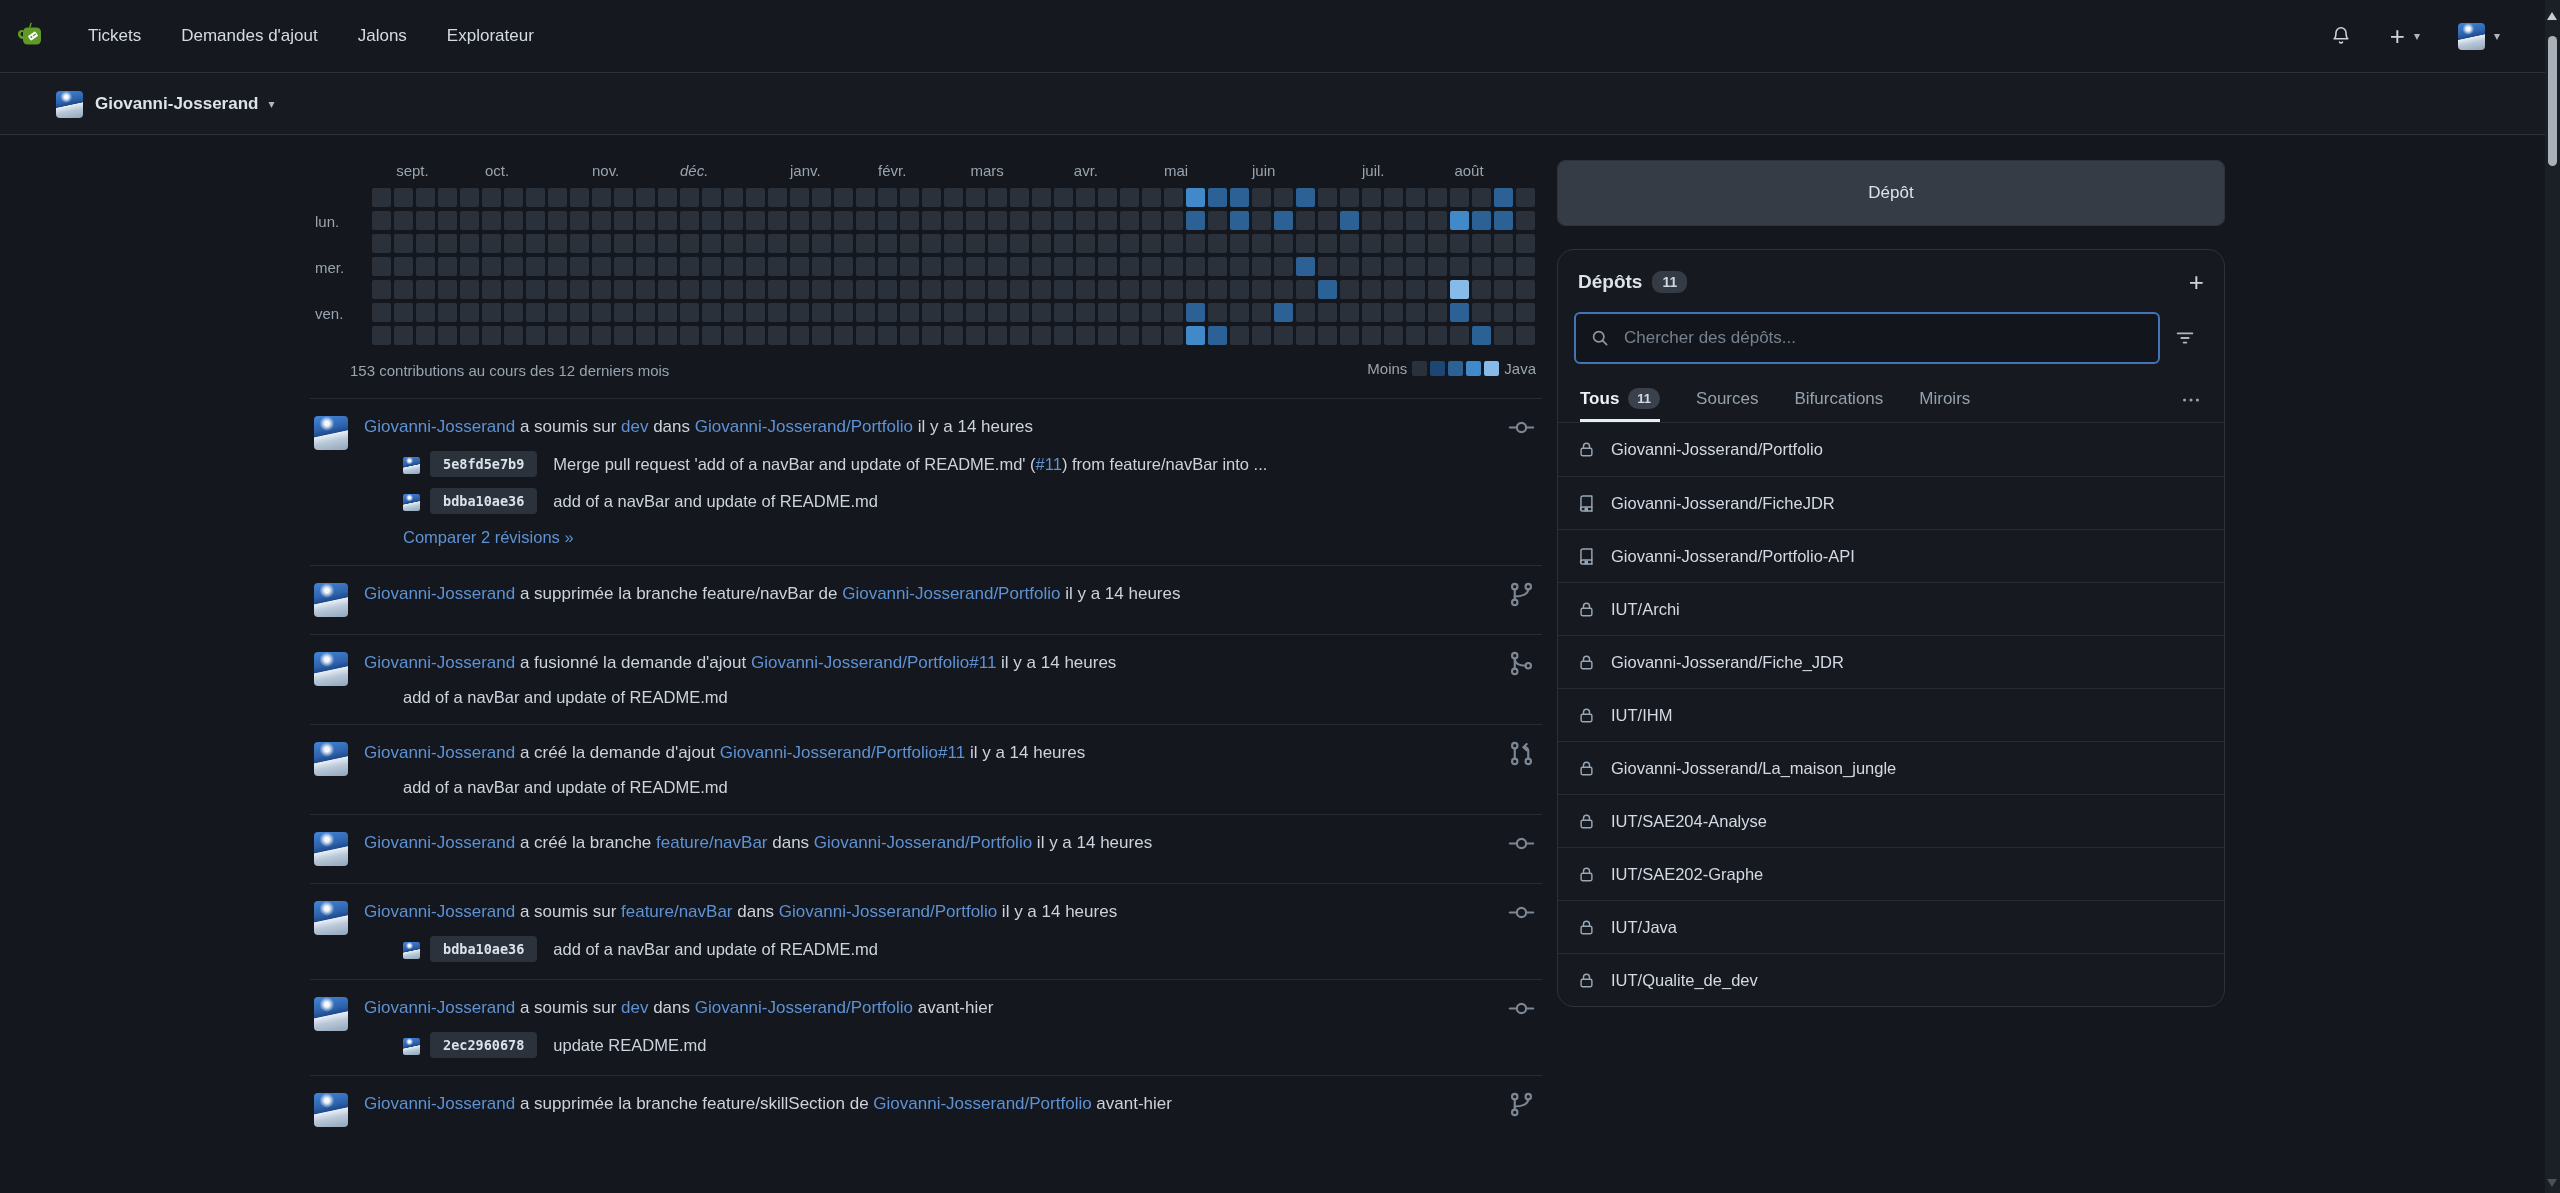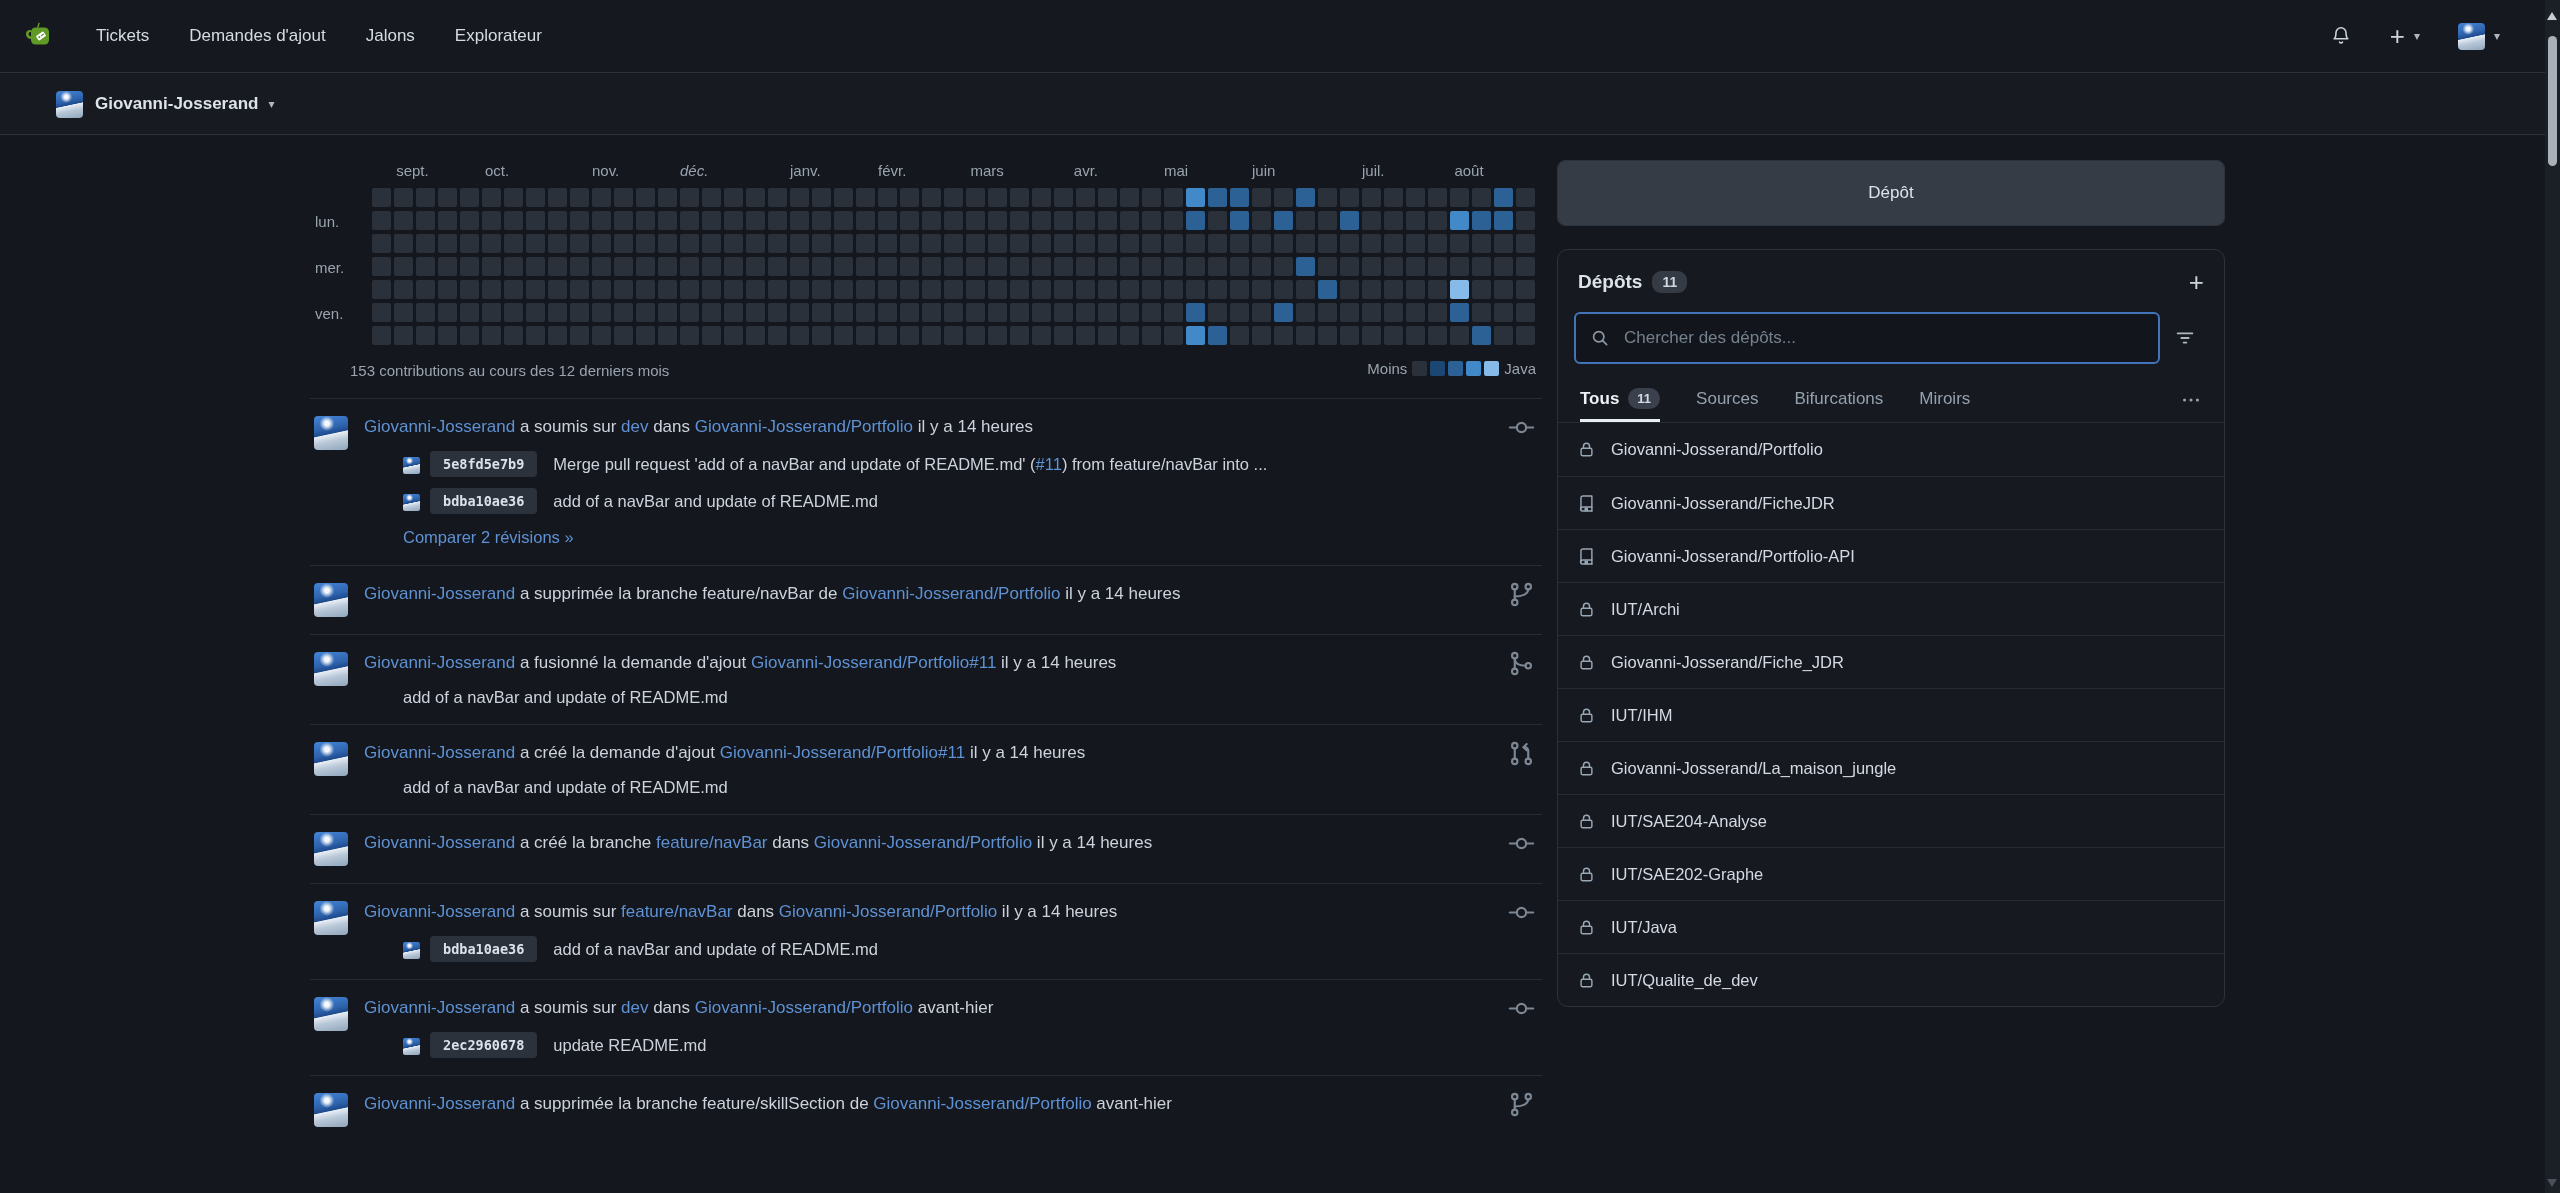--- a/index.html
+++ b/index.html
@@ -18,21 +18,21 @@
   }
   .lnk{color:var(--link);text-decoration:none;cursor:pointer}
   .avatar{
     background:
       radial-gradient(circle at 38% 22%, rgba(255,255,255,.95) 0 7%, rgba(255,255,255,0) 22%),
       linear-gradient(168deg,#4486d8 0%,#2e62ac 38%,#1d4a8c 51%,#e8eef5 53%,#b9c8d8 70%,#8fa6bc 100%);
     border-radius:4px;flex:none;
   }
   
   .navbar{position:absolute;left:0;top:0;width:2560px;height:73px;background:var(--bg-nav);
-    border-bottom:1px solid var(--border);display:flex;align-items:center;padding:0 60px 0 24px}
+    border-bottom:1px solid var(--border);display:flex;align-items:center;padding:0 60px 0 16px}
   .nav-left{display:flex;align-items:center;gap:40px}
   .nav-item{color:#d5dbe3;cursor:pointer}
   .nav-right{margin-left:auto;display:flex;align-items:center;gap:38px}
   .iconbtn{display:flex;align-items:center;gap:9px;color:#cdd4dc;cursor:pointer}
   .caret{font-size:12px;color:#aeb6bf;line-height:1}
   .plus-glyph{font-size:26px;font-weight:400;line-height:1;color:#cdd4dc}
   .logo{width:32px;height:32px;display:block}
   
   .profile-header{position:absolute;left:0;top:74px;width:2560px;height:61px;background:var(--bg-header);
     border-bottom:1px solid var(--border);display:flex;align-items:center;padding:0 56px}
@@ -64,21 +64,21 @@
   .compare{display:inline-block;margin-top:14px;margin-left:39px;font-size:16.5px}
   .entry-icon{width:30px;height:26px;margin-left:14px;margin-right:6px;color:var(--icon-gray);
     display:flex;align-items:center;justify-content:center;flex:none}
   .entry-icon svg{width:27px;height:27px}
   
   .sidebar{position:absolute;left:1557px;top:160px;width:668px}
   .side-tabs{display:flex;height:66px;border:1px solid var(--border);border-radius:8px;overflow:hidden;background:#191d24}
   .side-tab{flex:1;display:flex;align-items:center;justify-content:center;color:#c3ccd6;cursor:pointer}
   .side-tab.active{background:var(--active-tab);color:#dde3ea}
   .side-tab + .side-tab{border-left:1px solid var(--border)}
-  .repo-card{margin-top:23px;border:1px solid var(--border);border-radius:11px;background:var(--panel-bg);overflow:hidden}
+  .repo-card{margin-top:23px;border:1px solid var(--border);border-radius:17px;background:var(--panel-bg);overflow:hidden}
   .repo-card-header{display:flex;align-items:center;padding:19px 20px 15px 20px}
   .repo-card-title{font-size:19px;font-weight:700;color:var(--text-strong)}
   .count-badge{margin-left:10px;background:#343b45;color:#cfd6de;font-size:14px;font-weight:700;
     border-radius:9px;padding:3px 10px}
   .plus-small{margin-left:auto;font-size:26px;color:#cdd4dc;line-height:1;cursor:pointer}
   .search-row{display:flex;align-items:center;padding:2px 14px 14px 16px}
   .search-box{flex:1;display:flex;align-items:center;height:52px;border:2px solid #4373b8;border-radius:6px;
     padding:0 14px;background:#12151b}
   .search-box svg{flex:none;color:#8d97a3}
   .search-box input{flex:1;margin-left:12px;background:transparent;border:none;outline:none;

